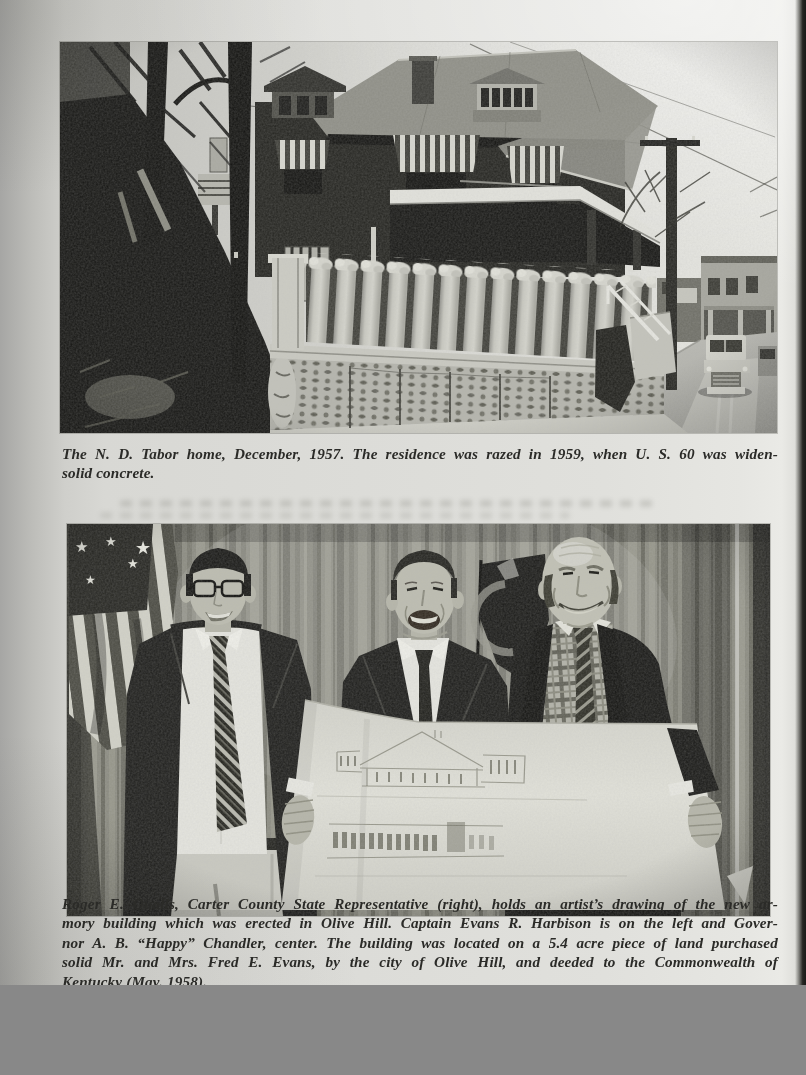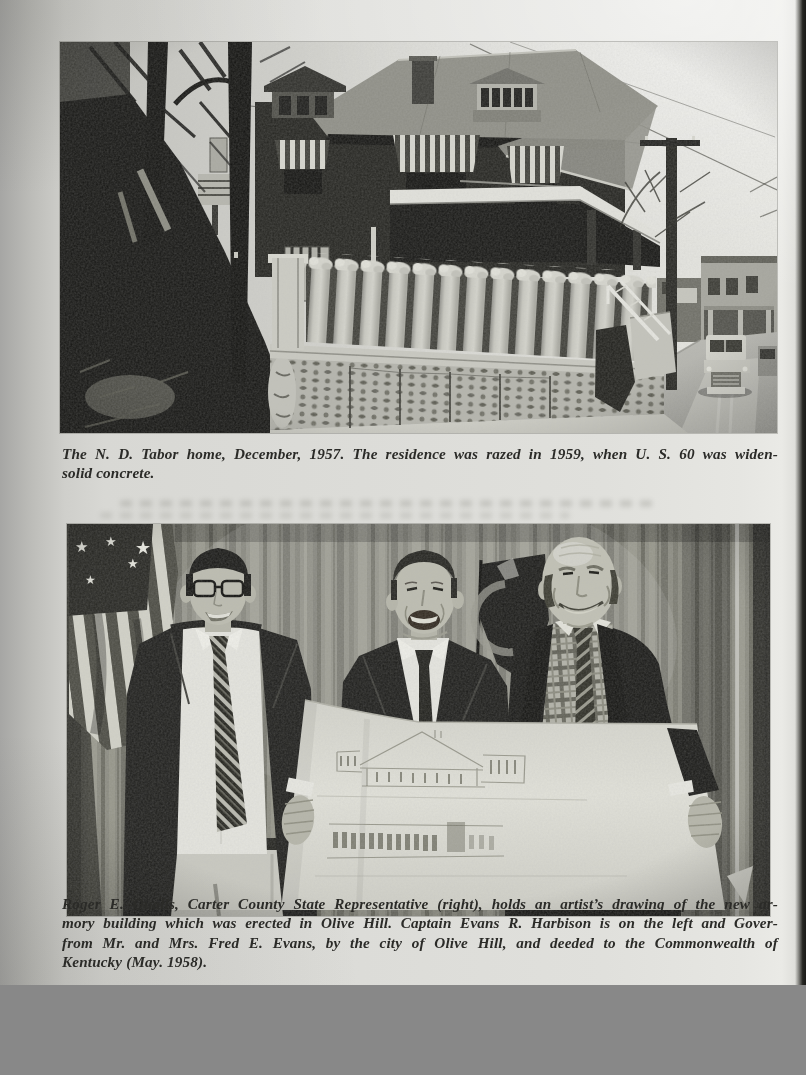--- a/index.html
+++ b/index.html
@@ -503,21 +503,22 @@
     <rect x="686" width="17" height="392" fill="#1d1d1b" opacity=".85"></rect>
     <rect y="386" width="703" height="6" fill="#000" opacity=".1"></rect>
     <rect width="703" height="392" fill="url(#b-vig)"></rect>
     <rect width="703" height="392" filter="url(#b-grain)" opacity=".5"></rect>
   </svg>
   </figure>
 
   <div class="caption caption-bottom">
     <div class="cap-line">Roger E. Qualls, Carter County State Representative (right), holds an artist’s drawing of the new ar-</div>
     <div class="cap-line">mory building which was erected in Olive Hill.  Captain Evans R. Harbison is on the left and Gover-</div>
-    <div class="cap-line">from Mr. and Mrs. Fred E. Evans, by the city of Olive Hill, and deeded to the Commonwealth of</div>
+    <div class="cap-line">nor A. B. “Happy” Chandler, center.  The building was located on a 5.4 acre piece of land purchased</div>
+    <div class="cap-line">solid Mr. and Mrs. Fred E. Evans, by the city of Olive Hill, and deeded to the Commonwealth of</div>
     <div class="cap-line last">Kentucky (May. 1958).</div>
   </div>
 
   <div class="ghost ghost3"></div>
 
   <div class="page-number">766</div>
 
   <div class="edge-right"></div>
 </div>
 

